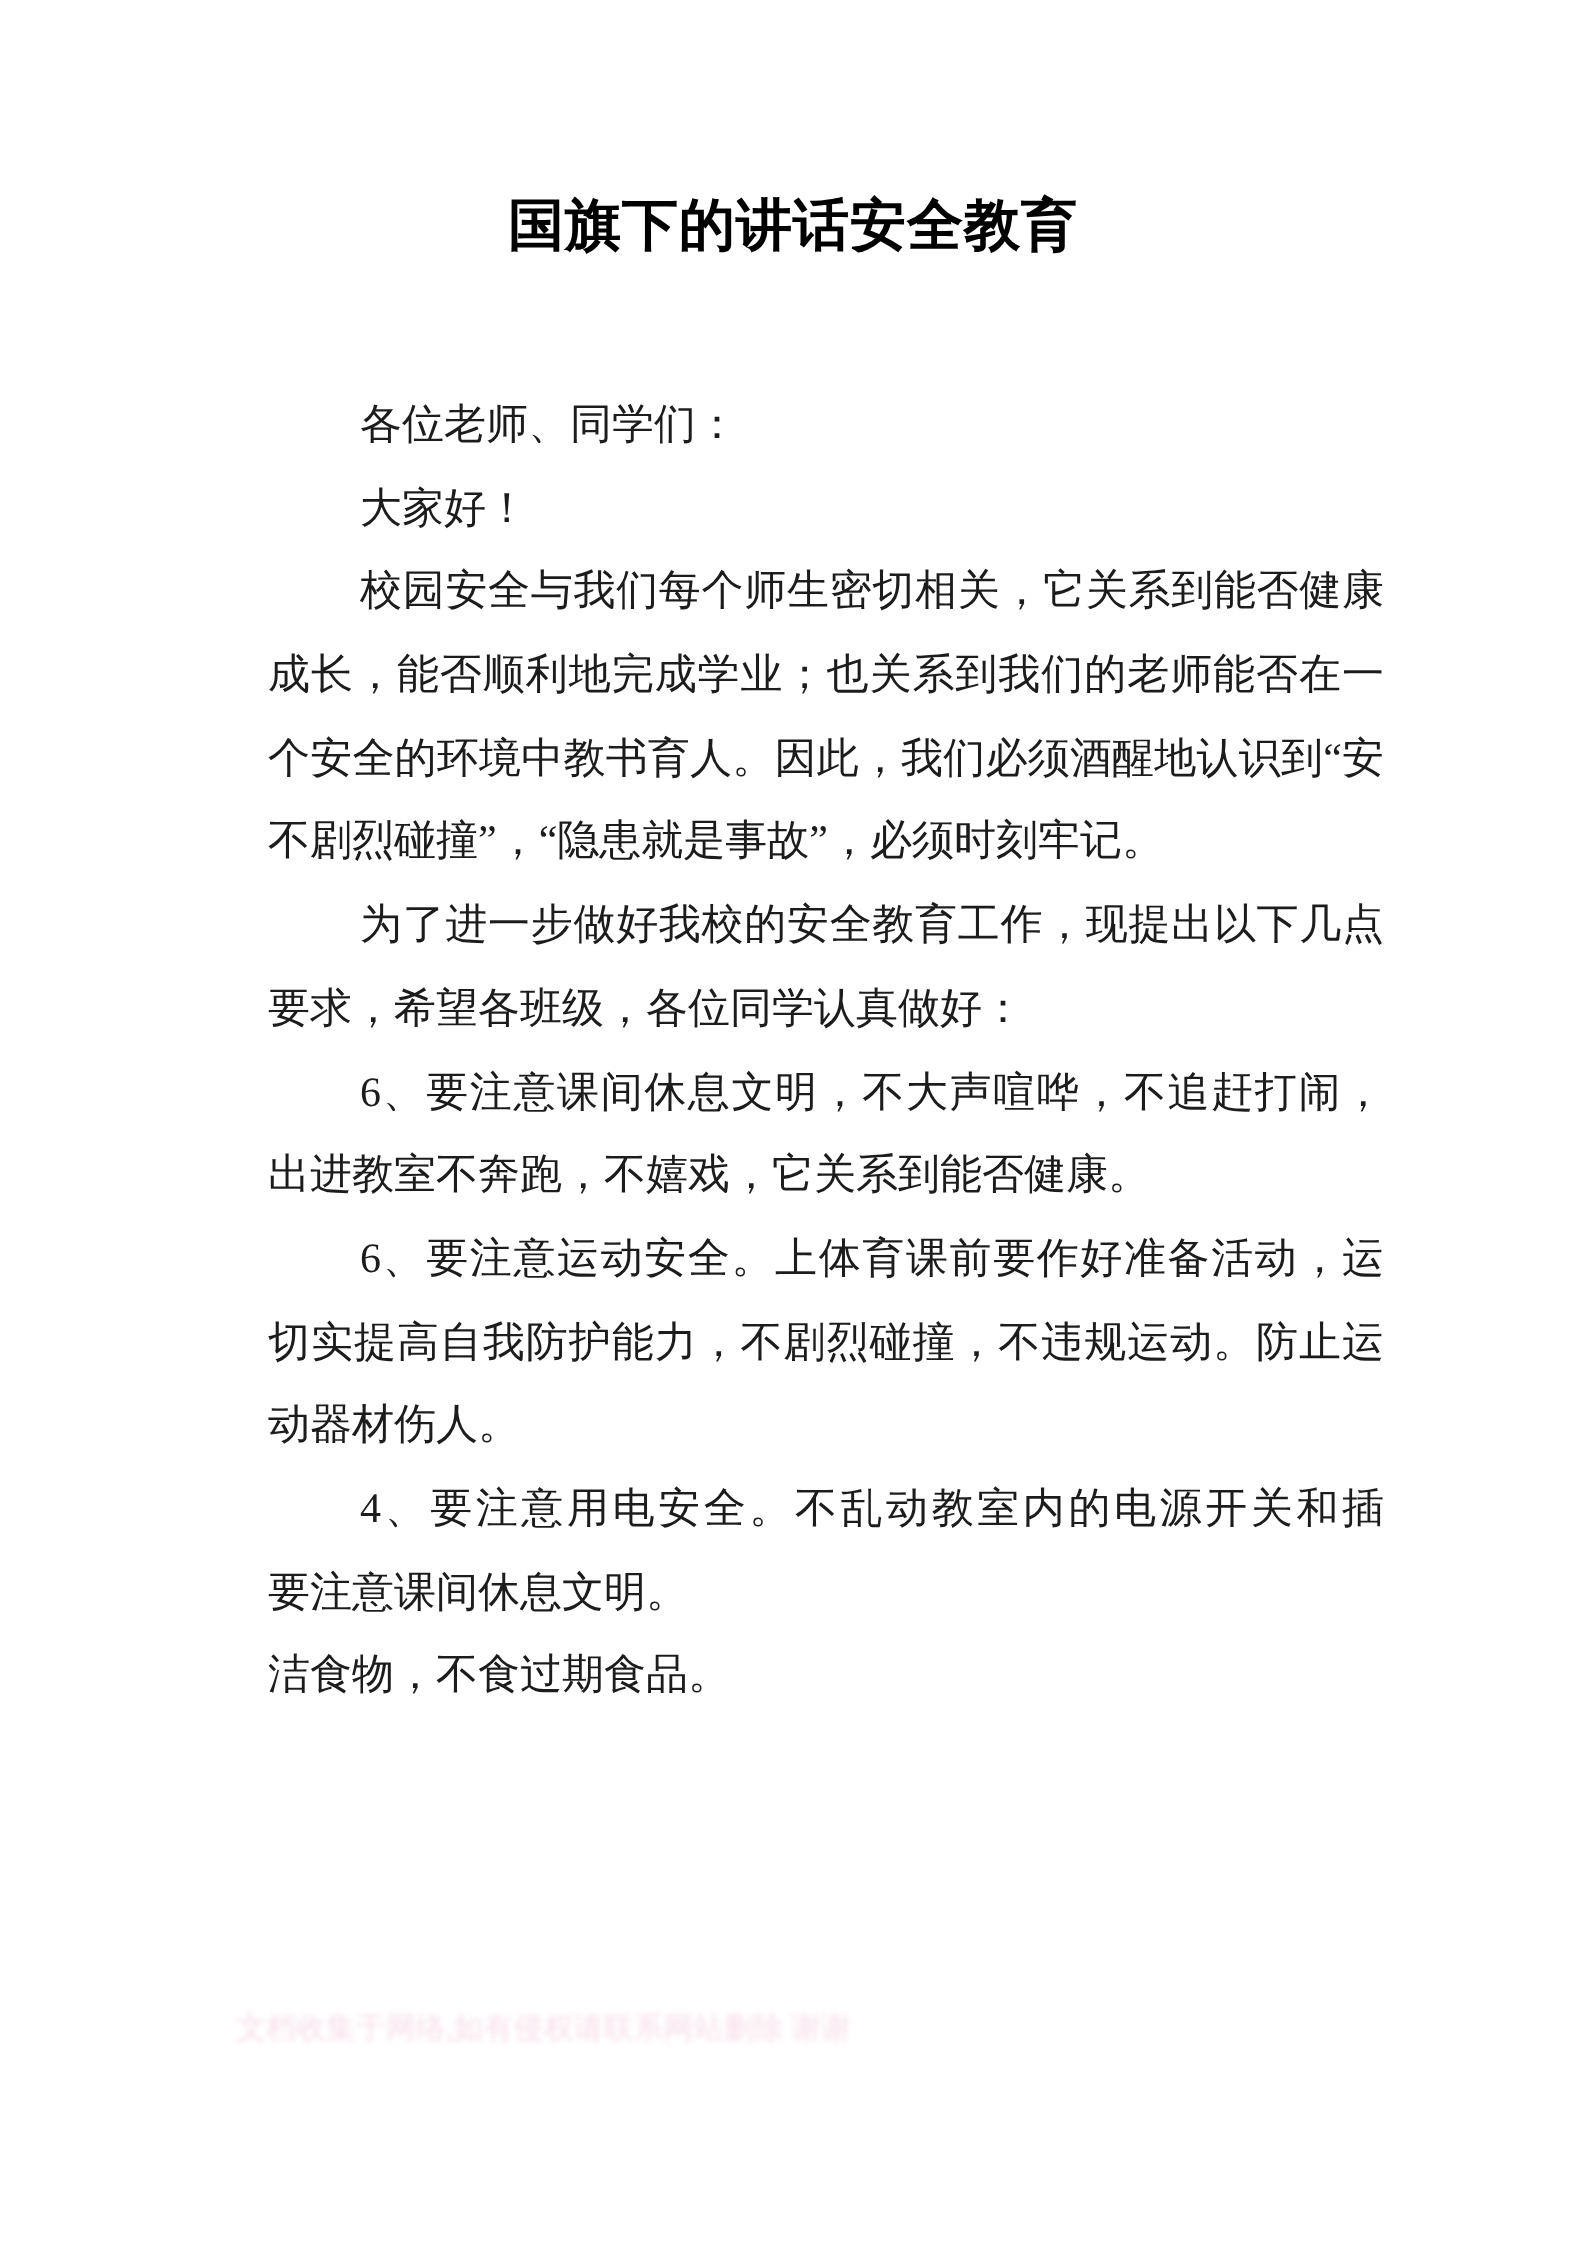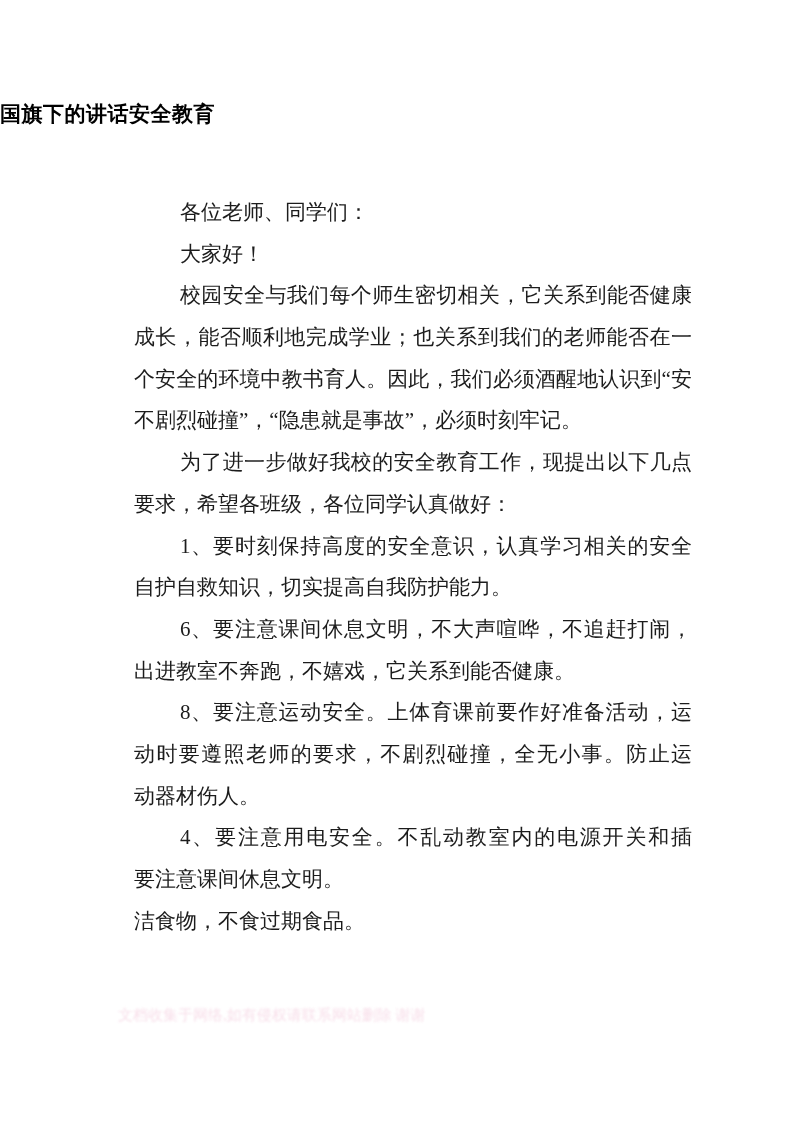--- a/index.html
+++ b/index.html
@@ -14,22 +14,22 @@
     font-family: "Liberation Serif", "DejaVu Serif", serif;
     color: #1c1c1c;
   }
 
   .doc-title {
     position: absolute;
     top: 99px;
     left: 0;
     width: 100%;
     margin: 0;
-    text-align: left;
-    font-size: 21px;
+    text-align: center;
+    font-size: 28px;
     line-height: 30px;
     font-weight: bold;
     letter-spacing: 0.5px;
     color: #000000;
   }
 
   .doc-body {
     position: absolute;
     top: 192px;
     left: 134px;
@@ -92,33 +92,29 @@
       <span class="line just">成长，能否顺利地完成学业；也关系到我们的老师能否在一</span>
       <span class="line just">个安全的环境中教书育人。因此，我们必须酒醒地认识到“安</span>
       <span class="line">不剧烈碰撞”，“隐患就是事故”，必须时刻牢记。</span>
     </p>
 
     <p class="para">
       <span class="line indent just">为了进一步做好我校的安全教育工作，现提出以下几点</span>
       <span class="line">要求，希望各班级，各位同学认真做好：</span>
     </p>
 
-    <p class="para">
-      <span class="line indent just">1、要时刻保持高度的安全意识，认真学习相关的安全</span>
-      <span class="line">自护自救知识，切实提高自我防护能力。</span>
-    </p>
 
     <p class="para">
       <span class="line indent just">6、要注意课间休息文明，不大声喧哗，不追赶打闹，</span>
       <span class="line">出进教室不奔跑，不嬉戏，它关系到能否健康。</span>
     </p>
 
     <p class="para">
-      <span class="line indent just">8、要注意运动安全。上体育课前要作好准备活动，运</span>
-      <span class="line just">动时要遵照老师的要求，不剧烈碰撞，全无小事。防止运</span>
+      <span class="line indent just">6、要注意运动安全。上体育课前要作好准备活动，运</span>
+      <span class="line just">切实提高自我防护能力，不剧烈碰撞，不违规运动。防止运</span>
       <span class="line">动器材伤人。</span>
     </p>
 
     <p class="para">
       <span class="line indent just">4、要注意用电安全。不乱动教室内的电源开关和插座，</span>
       <span class="line">要注意课间休息文明。</span>
     </p>
 
     <p class="para">
       <span class="line">洁食物，不食过期食品。</span>

